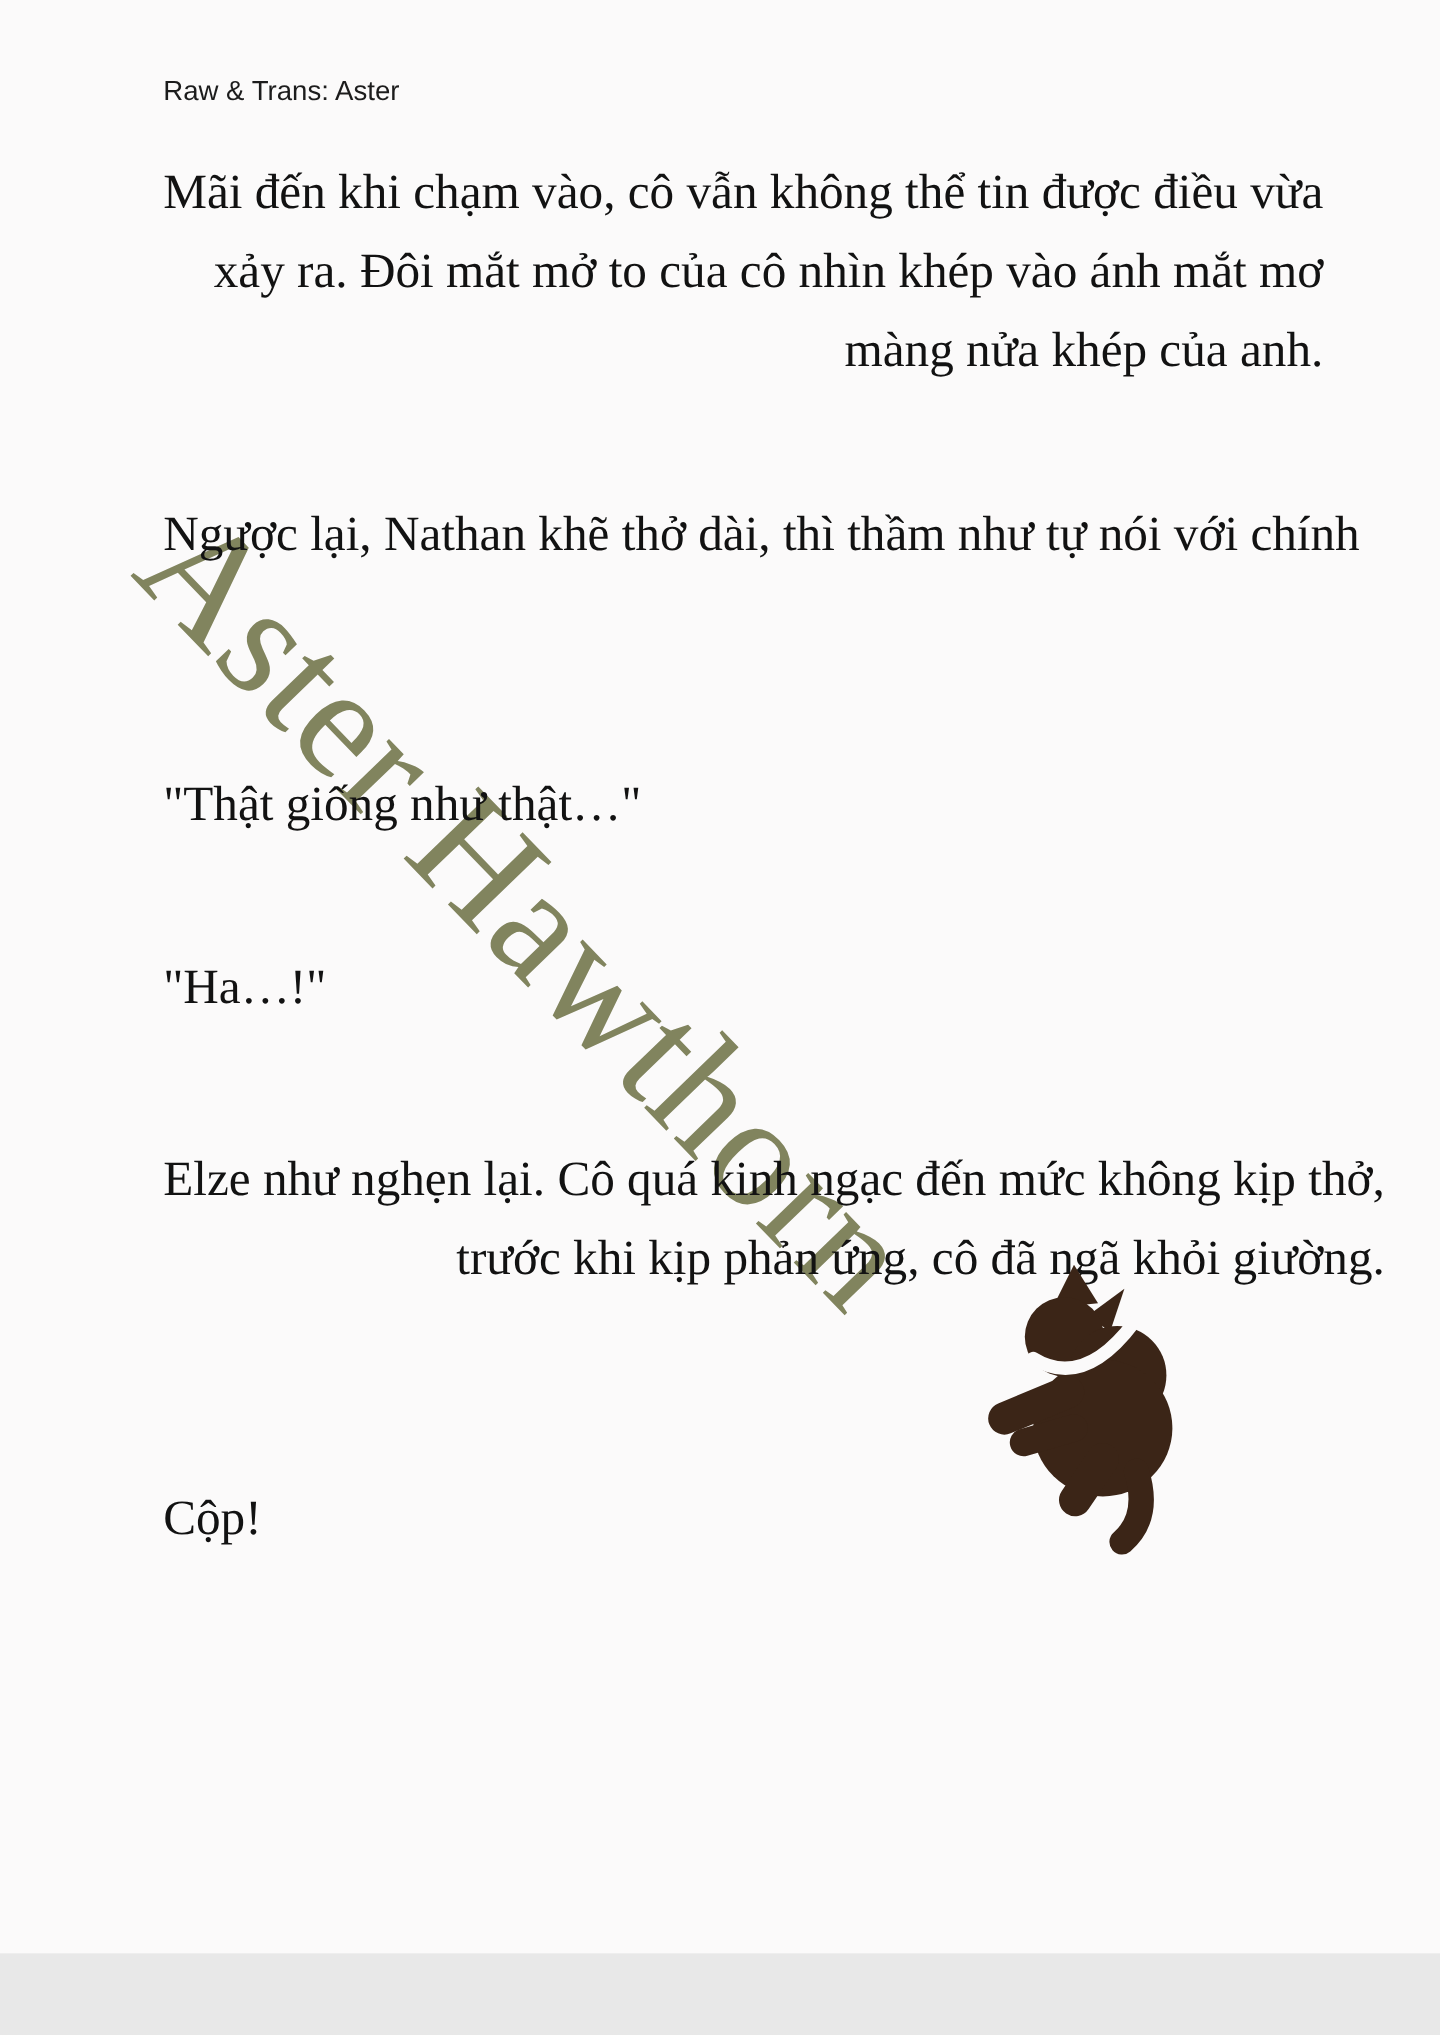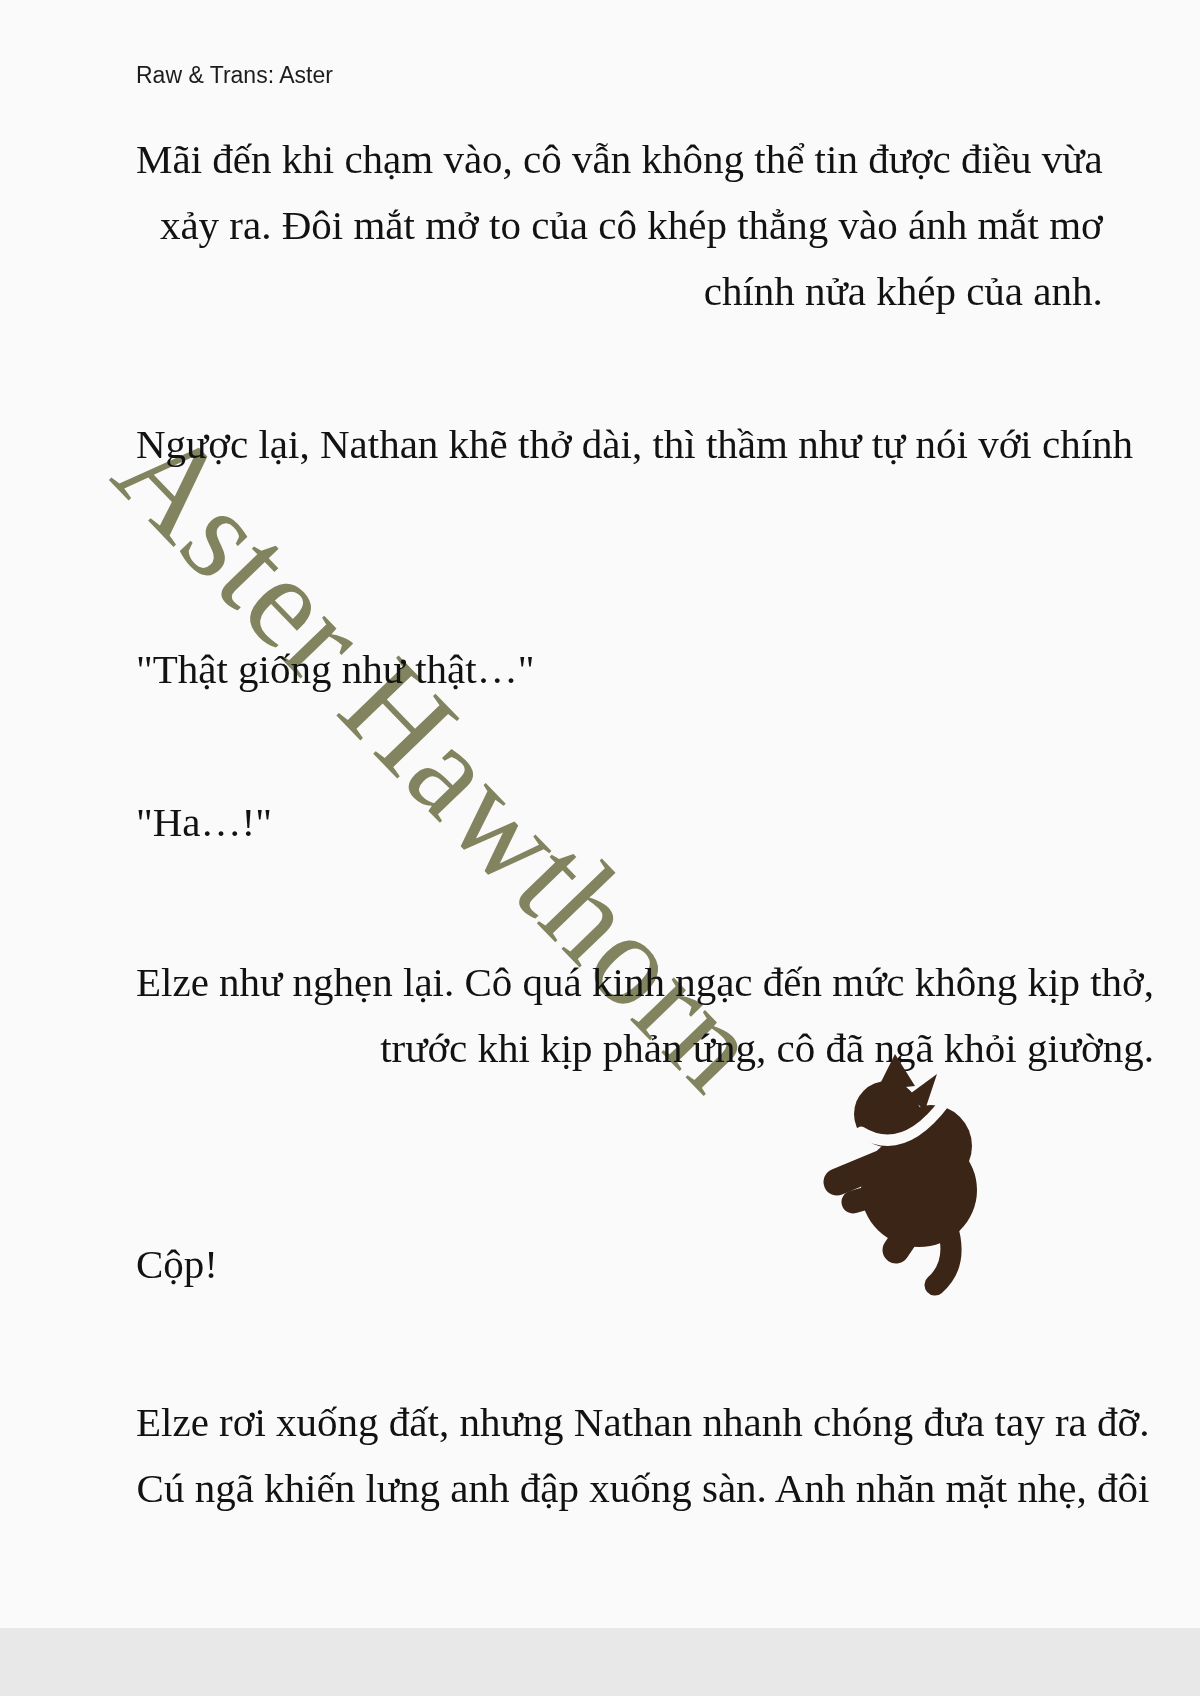--- a/index.html
+++ b/index.html
@@ -66,22 +66,22 @@
 <body>
 
 <div class="page" style="background: rgb(251, 250, 250);">
 
   <div class="credit">Raw &amp; Trans: Aster</div>
 
   <div class="watermark" style="color: rgb(123, 126, 86);">Aster Hawthorn</div>
 
   <div class="para p1">
     <div>Mãi đến khi chạm vào, cô vẫn không thể tin được điều vừa</div>
-    <div>xảy ra. Đôi mắt mở to của cô khép thẳng vào ánh mắt mơ</div>
-    <div>chính nửa khép của anh.</div>
+    <div>xảy ra. Đôi mắt mở to của cô nhìn khép vào ánh mắt mơ</div>
+    <div>màng nửa khép của anh.</div>
   </div>
 
   <div class="para p2">
     <div>Ngược lại, Nathan khẽ thở dài, thì thầm như tự nói với chính</div>
   </div>
 
   <div class="para q1">
     <div>"Thật giống như thật…"</div>
   </div>
 
@@ -91,24 +91,20 @@
 
   <div class="para p3">
     <div>Elze như nghẹn lại. Cô quá kinh ngạc đến mức không kịp thở,</div>
     <div>trước khi kịp phản ứng, cô đã ngã khỏi giường.</div>
   </div>
 
   <div class="para sfx">
     <div>Cộp!</div>
   </div>
 
-  <div class="para p4">
-    <div>Elze rơi xuống đất, nhưng Nathan nhanh chóng đưa tay ra đỡ.</div>
-    <div>Cú ngã khiến lưng anh đập xuống sàn. Anh nhăn mặt nhẹ, đôi</div>
-  </div>
 
   <svg class="cat" viewBox="0 0 200 255" xmlns="http://www.w3.org/2000/svg" aria-hidden="true">
 
     <polygon points="82,42 100,6 120,38" fill="#3b2517"></polygon>
     <polygon points="112,48 142,26 130,62" fill="#3b2517"></polygon>
 
     <circle cx="92" cy="66" r="33" fill="#3b2517"></circle>
 
     <circle cx="136" cy="98" r="41" fill="#3b2517"></circle>
 

